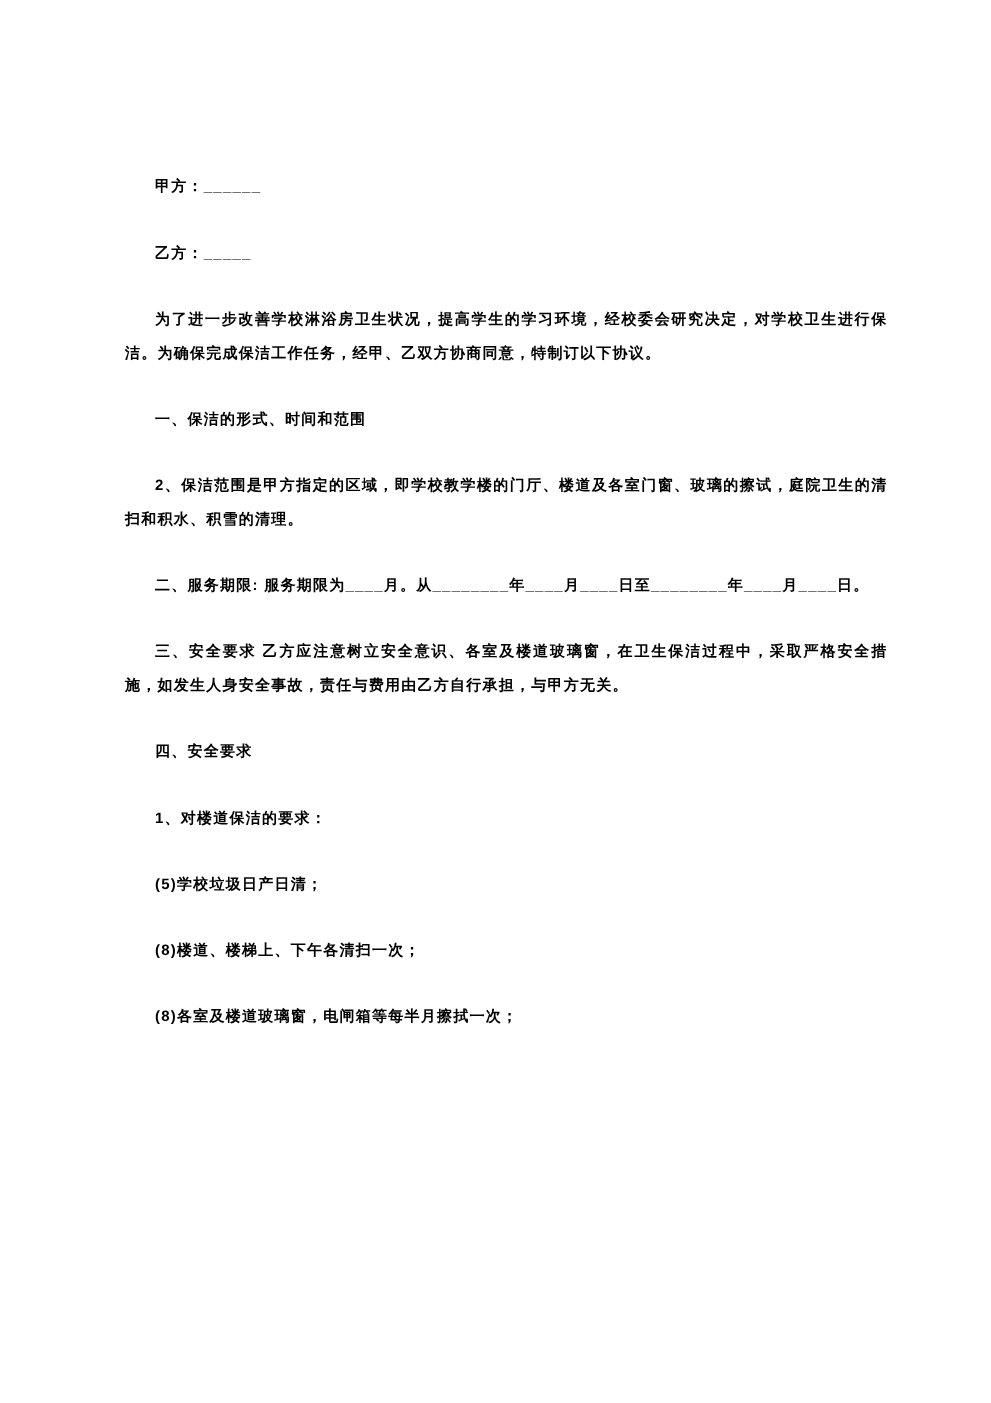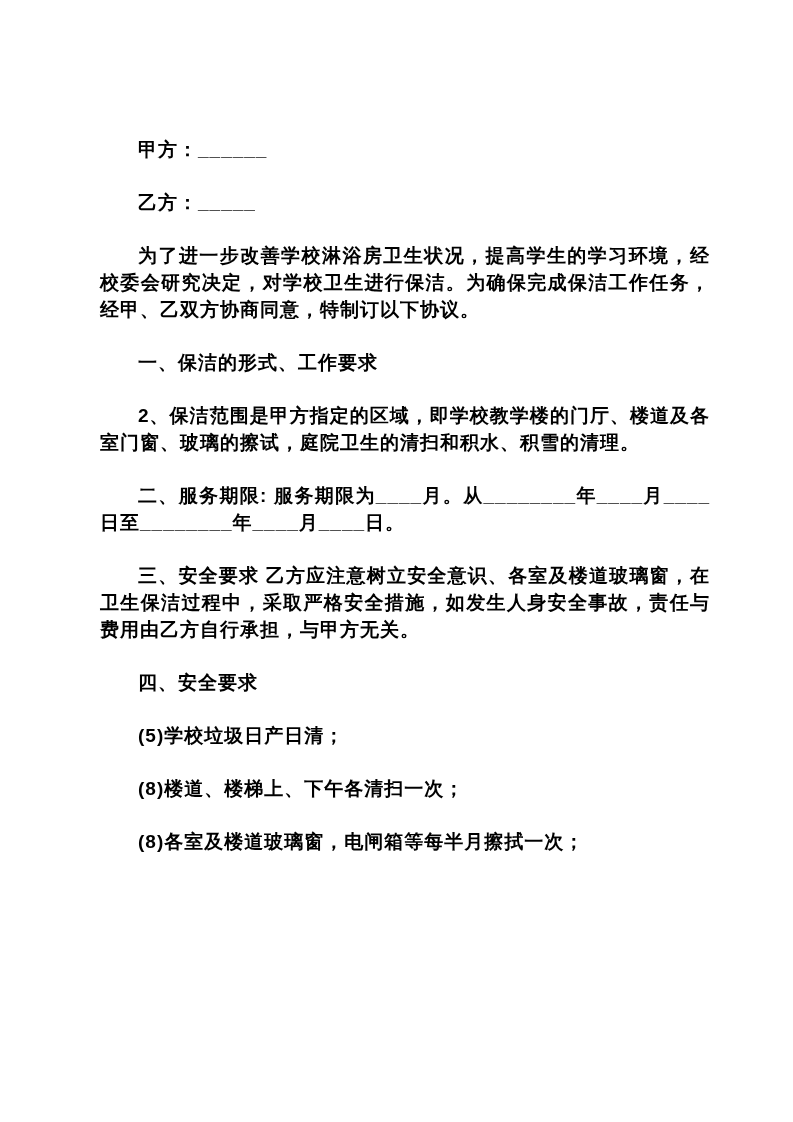--- a/index.html
+++ b/index.html
@@ -16,40 +16,41 @@
   .page {
     box-sizing: border-box;
     width: 793px;
     height: 1122px;
     background: #ffffff;
     padding: 136px 83px 40px 100px;
     overflow: hidden;
   }
   .doc p {
     margin: 0 0 26px 0;
-    font-size: 19px;
+    font-size: 12px;
     font-weight: 700;
     line-height: 27px;
     letter-spacing: 1px;
     text-align: justify;
     text-indent: 2em;
     word-break: break-all;
     color: #000000;
   }
 </style>
 </head>
 <body>
 
 <div class="page">
   <div class="doc" id="doc-body">
       <p>甲方：______</p>
       <p>乙方：_____</p>
       <p>为了进一步改善学校淋浴房卫生状况，提高学生的学习环境，经校委会研究决定，对学校卫生进行保洁。为确保完成保洁工作任务，经甲、乙双方协商同意，特制订以下协议。</p>
-      <p>一、保洁的形式、工作要求</p>
+      <p>一、保洁的形式、时间和范围</p>
       <p>2、保洁范围是甲方指定的区域，即学校教学楼的门厅、楼道及各室门窗、玻璃的擦试，庭院卫生的清扫和积水、积雪的清理。</p>
       <p>二、服务期限: 服务期限为____月。从________年____月____日至________年____月____日。</p>
       <p>三、安全要求 乙方应注意树立安全意识、各室及楼道玻璃窗，在卫生保洁过程中，采取严格安全措施，如发生人身安全事故，责任与费用由乙方自行承担，与甲方无关。</p>
       <p>四、安全要求</p>
+      <p>1、对楼道保洁的要求：</p>
       <p>(5)学校垃圾日产日清；</p>
       <p>(8)楼道、楼梯上、下午各清扫一次；</p>
       <p>(8)各室及楼道玻璃窗，电闸箱等每半月擦拭一次；</p>
     </div>
 </div>
 
 </body></html>

